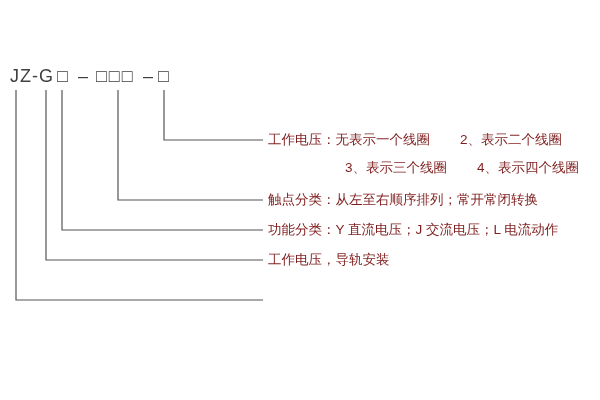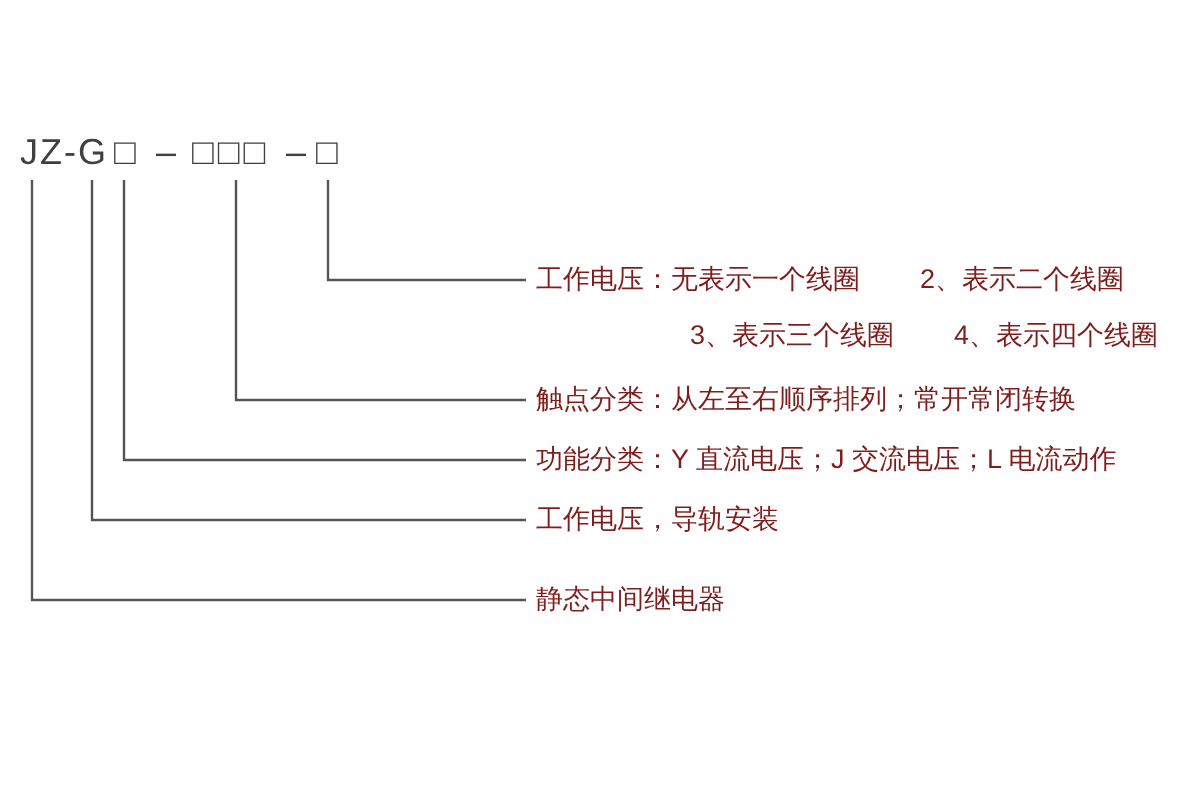--- a/index.html
+++ b/index.html
@@ -87,15 +87,14 @@
 
   <div class="label lbl-voltage-1">
     <span>工作电压：无表示一个线圈</span><span class="gap">2、表示二个线圈</span>
   </div>
   <div class="label lbl-voltage-2">
     <span>3、表示三个线圈</span><span class="gap">4、表示四个线圈</span>
   </div>
   <div class="label lbl-contacts">触点分类：从左至右顺序排列；常开常闭转换</div>
   <div class="label lbl-function">功能分类：Y 直流电压；J 交流电压；L 电流动作</div>
   <div class="label lbl-housing">工作电压，导轨安装</div>
-  <div class="label lbl-relay">静态中间继电器</div>
 
 </div>
 
 </body></html>

